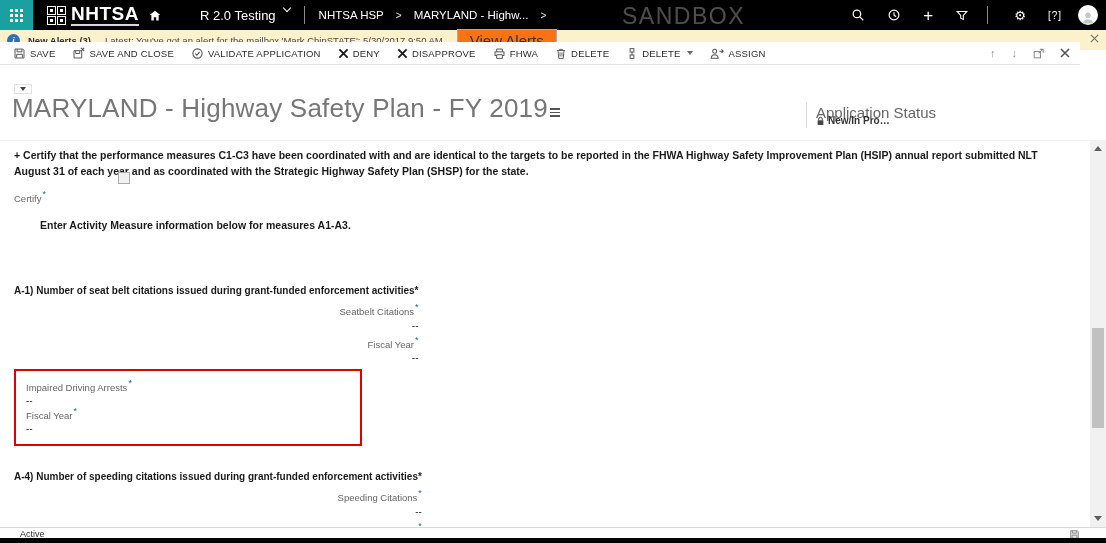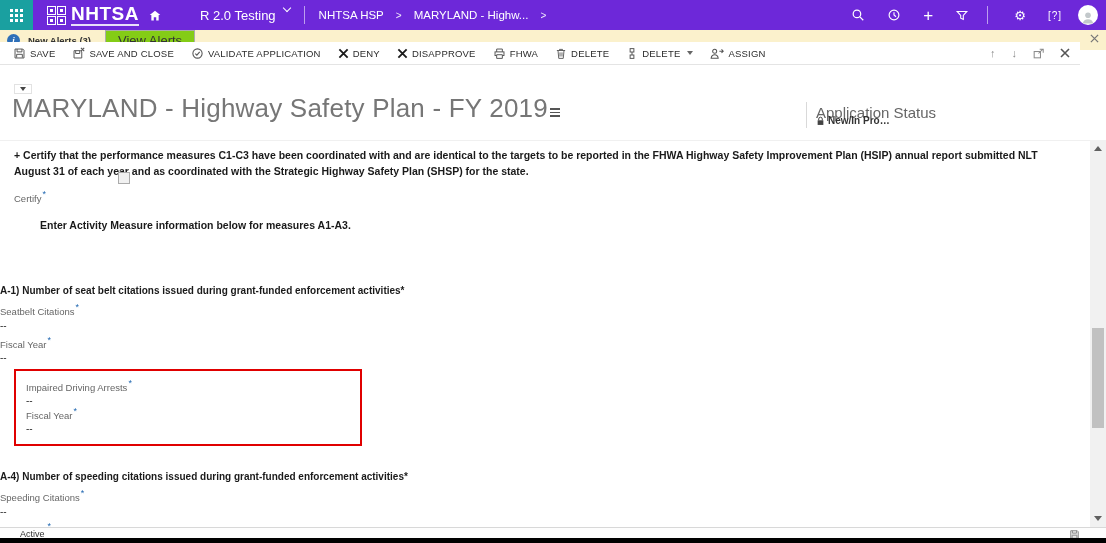--- a/index.html
+++ b/index.html
@@ -1,19 +1,19 @@
 <!DOCTYPE html>
 <html><head>
 <meta charset="utf-8">
 <style>
   * { margin:0; padding:0; box-sizing:border-box; }
   html,body { width:1106px; height:543px; overflow:hidden; font-family:"Liberation Sans","DejaVu Sans",sans-serif; background:#fff; position:relative; }
 
   
-  .topnav { position:absolute; top:0; left:0; width:1106px; height:30px; background:#6d28d9; display:flex; align-items:center; color:#fff; }
+  .topnav { position:absolute; top:0; left:0; width:1106px; height:30px; background:#000000; display:flex; align-items:center; color:#fff; }
   .waffle { width:33px; height:30px; background:#1AA0A0; display:flex; align-items:center; justify-content:center; cursor:pointer; flex:0 0 auto; }
   .waffle-grid { display:grid; grid-template-columns:repeat(3,3px); grid-gap:2px; }
   .waffle-grid i { width:3px; height:3px; background:#fff; display:block; }
   .logo-wrap { display:flex; align-items:center; margin-left:14px; gap:5px; cursor:pointer; }
   .logo-tiles { display:grid; grid-template-columns:repeat(2,9px); grid-gap:1px; }
   .logo-tiles i { width:9px; height:9px; border:1px solid #fff; display:block; position:relative; }
   .logo-tiles i::after { content:""; position:absolute; left:2px; top:2px; width:3px; height:3px; background:#fff; }
   .logo-txtcol { display:flex; flex-direction:column; line-height:1; }
   .logo-text { font-size:19px; font-weight:bold; letter-spacing:.5px; }
   .logo-underbar { height:2px; width:100%; background:rgba(255,255,255,.85); margin-top:1px; }
@@ -29,21 +29,21 @@
   .nav-ic { margin-left:22px; cursor:pointer; display:flex; align-items:center; font-size:13px; color:#fff; }
   .nav-ic-plus { font-size:17px; font-weight:400; line-height:1; }
   .nav-help { font-size:10px; letter-spacing:1px; }
   .avatar { width:20px; height:20px; border-radius:50%; background:#fff; display:flex; align-items:flex-end; justify-content:center; overflow:hidden; }
 
   
   .alertbar { position:absolute; top:30px; left:0; width:1106px; height:20px; background:#FBF1CC; display:flex; align-items:center; font-size:9.5px; color:#333; padding-left:7px; }
   .info-ic { width:13px; height:13px; border-radius:50%; background:#2E6FB8; color:#fff; font-size:9px; font-weight:bold; font-family:"Liberation Serif",serif; font-style:italic; display:flex; align-items:center; justify-content:center; flex:0 0 auto; }
   .alert-title { font-weight:bold; margin-left:8px; }
   .alert-msg { margin-left:14px; color:#4a4a4a; }
-  .view-alerts { margin-left:14px; background:#84cc16; border:1px solid #ababab; font-size:13px; color:#333; padding:2px 12px; cursor:pointer; font-family:inherit; }
+  .view-alerts { margin-left:14px; background:#f97316; border:1px solid #ababab; font-size:15px; color:#333; padding:2px 12px; cursor:pointer; font-family:inherit; }
   .alert-close { position:absolute; right:7px; top:4px; cursor:pointer; }
 
   
   .cmdbar { position:absolute; top:42px; left:0; width:1080px; height:23px; background:#fff; border-bottom:1px solid #E4E4E4; display:flex; align-items:center; padding-left:13px; font-size:9.5px; color:#2b2b2b; }
   .cmd-item { display:flex; align-items:center; gap:4px; margin-right:17px; cursor:pointer; white-space:nowrap; letter-spacing:.2px; }
   .caret-dn { width:0; height:0; border-left:3.5px solid transparent; border-right:3.5px solid transparent; border-top:4px solid #666; margin-left:3px; }
   .cmd-right { position:absolute; right:10px; top:0; height:22px; display:flex; align-items:center; gap:16px; color:#8a8a8a; font-size:11px; }
   .cmd-right .rt { cursor:pointer; display:flex; align-items:center; }
 
   
@@ -59,21 +59,21 @@
   .status-value .val { display:inline-block; max-width:62px; white-space:nowrap; overflow:hidden; text-overflow:ellipsis; }
 
   
   .content { position:absolute; top:140px; left:0; width:1090px; height:387px; background:#fff; border-top:1px solid #f0f0f0; }
   .certify-text { position:absolute; left:14px; top:6px; width:1058px; font-size:10.5px; font-weight:bold; color:#1a1a1a; line-height:1.55; }
   .certify-label { position:absolute; left:14px; top:33px; margin-top:16px; }
   .f-label { font-size:9.5px; color:#666; }
   .req { color:#1E66B0; font-size:9px; position:relative; top:-1px; margin-left:1px; }
   .checkbox { position:absolute; left:118px; top:31px; width:12px; height:12px; border:1px solid #ababab; background:#f1f1f1; cursor:pointer; }
   .intro { position:absolute; left:14px; top:78px; font-size:10.5px; font-weight:bold; color:#1a1a1a;padding-left:26px; }
-  .section { position:absolute; left:0; }
+  .section { position:absolute; left:14px;text-align:right; }
   .sec-a1 { top:144px; }
   .sec-a3 { top:330px; }
   .sec-header { font-size:10px; font-weight:bold; color:#1a1a1a; margin-bottom:7px; white-space:nowrap; }
   .section .f-label { margin-top:4px; line-height:1.2; }
   .f-value { font-size:10px; color:#333; margin-top:2px; line-height:1.2; cursor:pointer; }
   .redbox { position:absolute; left:14px; top:228px; width:348px; border:2px solid #E00000; padding:8px 10px 9px 10px; }
   .redbox .sec-header { margin-bottom:8px; }
 
   
   .scrollbar { position:absolute; right:0; top:140px; width:16px; height:387px; background:#F1F1F1; }
@@ -127,20 +127,21 @@
     <span>R 2.0 Testing</span>
     <span class="chev-dn"></span>
   </div>
   <span class="nav-div"></span>
   <div class="crumbs">
     <span class="crumb">NHTSA HSP</span>
     <span class="crumb-sep">&gt;</span>
     <span class="crumb">MARYLAND - Highw...</span>
     <span class="crumb-sep">&gt;</span>
   </div>
+  <span class="watermark">SANDBOX</span>
   <div class="nav-icons">
     <span class="nav-ic">
       <svg width="14" height="14" viewBox="0 0 16 16" fill="none" stroke="#fff" stroke-width="1.4">
           <circle cx="6.8" cy="6.8" r="4.3"></circle>
           <path d="M10.2 10.2L14 14"></path>
         </svg>
     </span>
     <span class="nav-ic">
       <svg width="14" height="14" viewBox="0 0 16 16" fill="none" stroke="#fff" stroke-width="1.3">
           <circle cx="8" cy="8" r="5.6"></circle>
@@ -163,20 +164,21 @@
             <path d="M2.4 14.5c.4-3 2.8-4.6 5.6-4.6s5.2 1.6 5.6 4.6z" fill="#c3c8cb"></path>
           </svg>
       </span>
     </span>
   </div>
 </div>
 
 <div class="alertbar">
   <span class="info-ic">i</span>
   <span class="alert-title">New Alerts (3)</span>
+  <span class="alert-msg">Latest: You've got an alert for the mailbox 'Mark ChinSTATE': 5/30/2017 9:50 AM</span>
   <button class="view-alerts">View Alerts</button>
   <span class="alert-close">
     <svg width="9" height="9" viewBox="0 0 10 10" stroke="#777" stroke-width="1.4">
         <path d="M1 1l8 8M9 1L1 9"></path>
       </svg>
   </span>
 </div>
 
 <div class="cmdbar">
   <div class="cmd-item">

